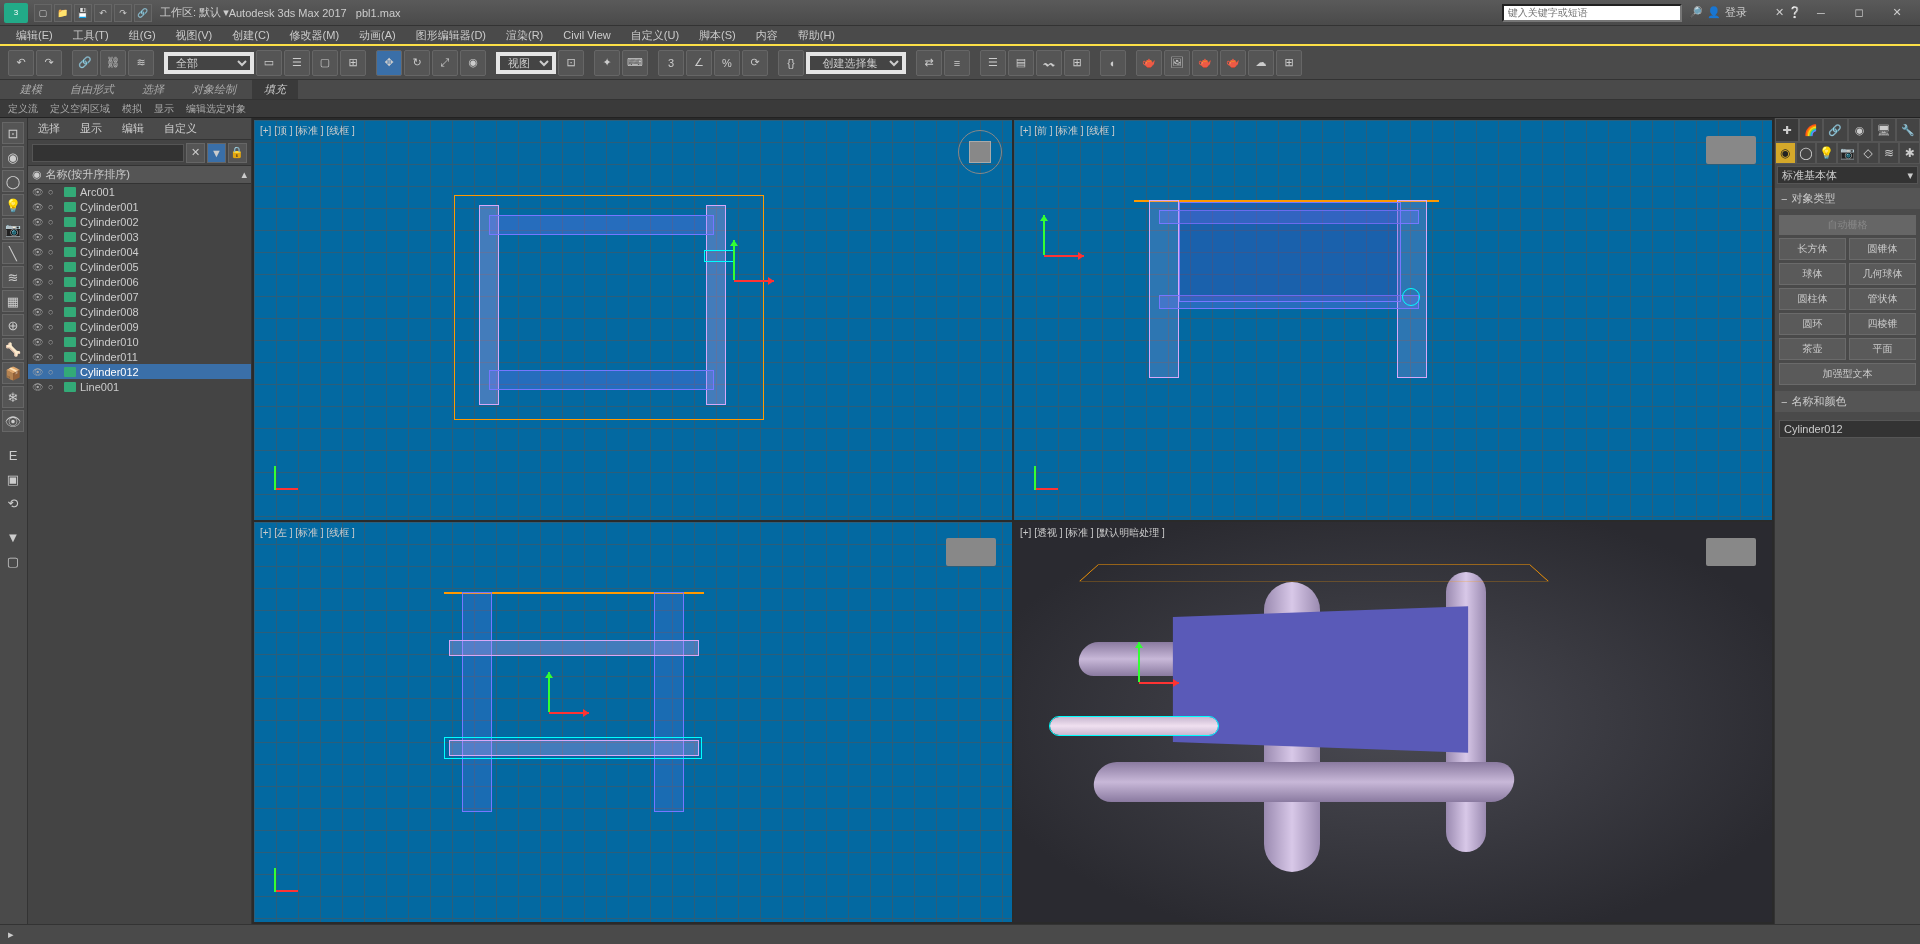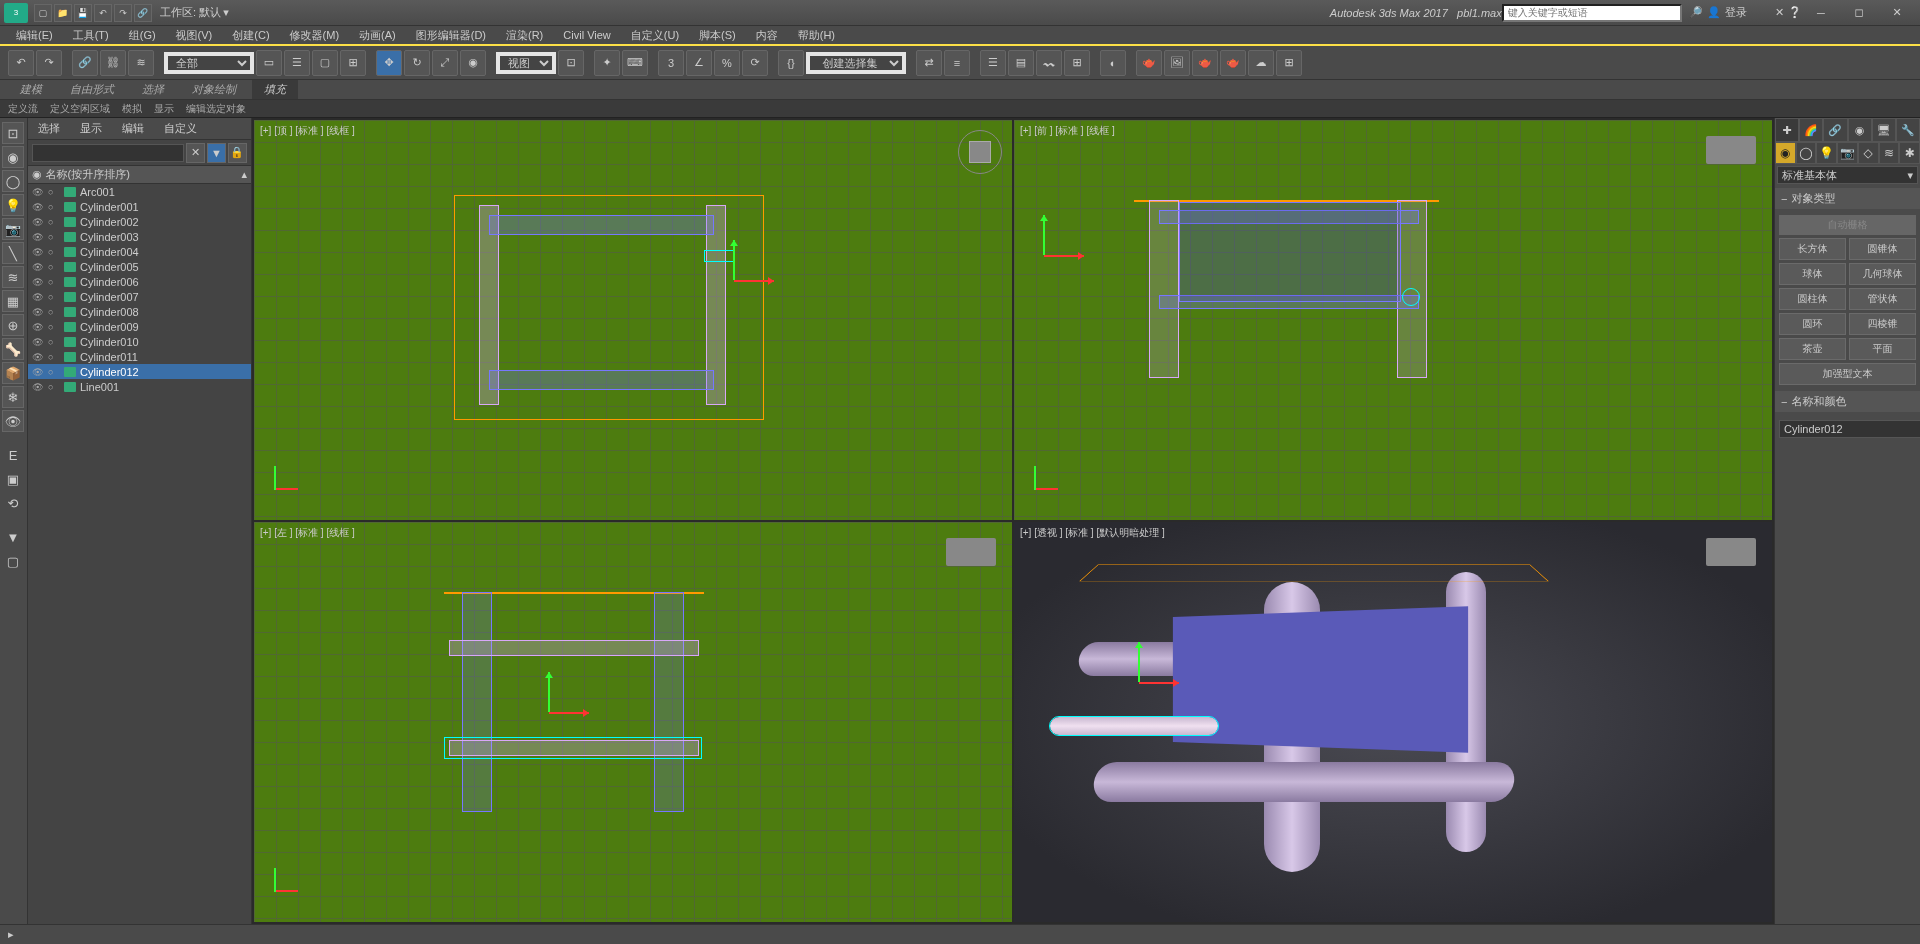--- a/index.html
+++ b/index.html
@@ -2,21 +2,21 @@
 <html><head>
 <meta charset="utf-8">
 <style>
 * { margin:0; padding:0; box-sizing:border-box; font-family:"Microsoft YaHei",Arial,sans-serif; font-size:11px; user-select:none; }
 body { background:#4a4a4a; color:#ccc; overflow:hidden; width:1920px; height:944px; position:relative; }
 .titlebar { height:26px; background:linear-gradient(#5a5a5a,#4a4a4a); display:flex; align-items:center; padding:0 4px; border-bottom:1px solid #333; }
 .logo { width:24px; height:20px; background:#2a8; color:#fff; font-size:8px; display:flex; align-items:center; justify-content:center; border-radius:2px; margin-right:6px; }
 .qat { display:flex; gap:2px; }
 .qat-btn { width:18px; height:18px; background:#555; border:1px solid #666; display:flex; align-items:center; justify-content:center; color:#ccc; font-size:9px; }
 .ws-label { margin-left:8px; color:#ccc; }
-.title-center { flex:1; text-align:right; color:#ccc;font-style:italic; }
+.title-center { flex:1; text-align:left; color:#ccc; }
 .search-box { width:180px; height:18px; background:#fff; color:#888; padding:0 4px; font-size:10px; }
 .title-right { display:flex; gap:4px; align-items:center; margin-left:8px; }
 .win-btn { width:38px; height:20px; display:flex; align-items:center; justify-content:center; color:#ccc; }
 .menubar { height:20px; background:#4a4a4a; display:flex; align-items:center; padding:0 8px; gap:4px; border-bottom:2px solid #fde047; }
 .menu-item { padding:2px 8px; color:#ccc; cursor:pointer; }
 .toolbar { height:34px; background:#4a4a4a; display:flex; align-items:center; padding:0 8px; gap:2px; border-bottom:1px solid #333; }
 .tb-btn { width:26px; height:26px; background:#555; border:1px solid #666; display:flex; align-items:center; justify-content:center; color:#ccc; border-radius:2px; position:relative; }
 .tb-sep { width:6px; }
 .tb-select { background:#444; border:4px solid #e5e5e5; color:#ccc; height:22px; padding:0 4px; width:90px; }
 .ribbon-tabs { height:20px; background:#4a4a4a; display:flex; align-items:center; padding:0 8px; gap:4px; border-bottom:1px solid #333; }
@@ -34,21 +34,21 @@
 .scene-input { flex:1; height:18px; background:#333; border:1px solid #555; color:#ccc; padding:0 4px; }
 .scene-btn { width:20px; height:20px; background:#555; border:1px solid #666; display:flex; align-items:center; justify-content:center; }
 .scene-header { height:18px; background:#555; display:flex; align-items:center; padding:0 4px; gap:4px; font-size:10px; border-bottom:1px solid #333; }
 .scene-list { flex:1; overflow:auto; background:#444; }
 .scene-row { height:15px; display:flex; align-items:center; padding:0 4px; gap:4px; cursor:pointer; }
 .scene-row.selected { background:#3a6fa8; color:#fff; }
 .eye { width:12px; font-size:9px; color:#aaa; }
 .freeze { width:12px; font-size:9px; color:#aaa; }
 .obj-icon { width:12px; height:10px; background:#3a7; border-radius:1px; }
 .viewports { flex:1; display:grid; grid-template:1fr 1fr/1fr 1fr; gap:2px; background:#2a2a2a; padding:2px; }
-.viewport { background:#4d7c0f; position:relative; overflow:hidden; }
+.viewport { background:#0369a1; position:relative; overflow:hidden; }
 .viewport.active { outline:2px solid #d4a82a; outline-offset:-2px; }
 .vp-label { position:absolute; top:4px; left:6px; color:#ccc; font-size:10px; z-index:5; }
 .vp-grid { position:absolute; inset:0; background-image:
   linear-gradient(#555 1px,transparent 1px),
   linear-gradient(90deg,#555 1px,transparent 1px);
   background-size:22px 22px; opacity:.5; }
 .vp-axis { position:absolute; bottom:30px; left:20px; width:30px; height:30px; }
 .vp-axis::before { content:''; position:absolute; bottom:0; left:0; width:24px; height:2px; background:#f33; }
 .vp-axis::after { content:''; position:absolute; bottom:0; left:0; width:2px; height:24px; background:#3f3; }
 .vp-widget { position:absolute; top:10px; right:10px; width:44px; height:44px; border:1px solid #888; border-radius:50%; display:flex; align-items:center; justify-content:center; }

